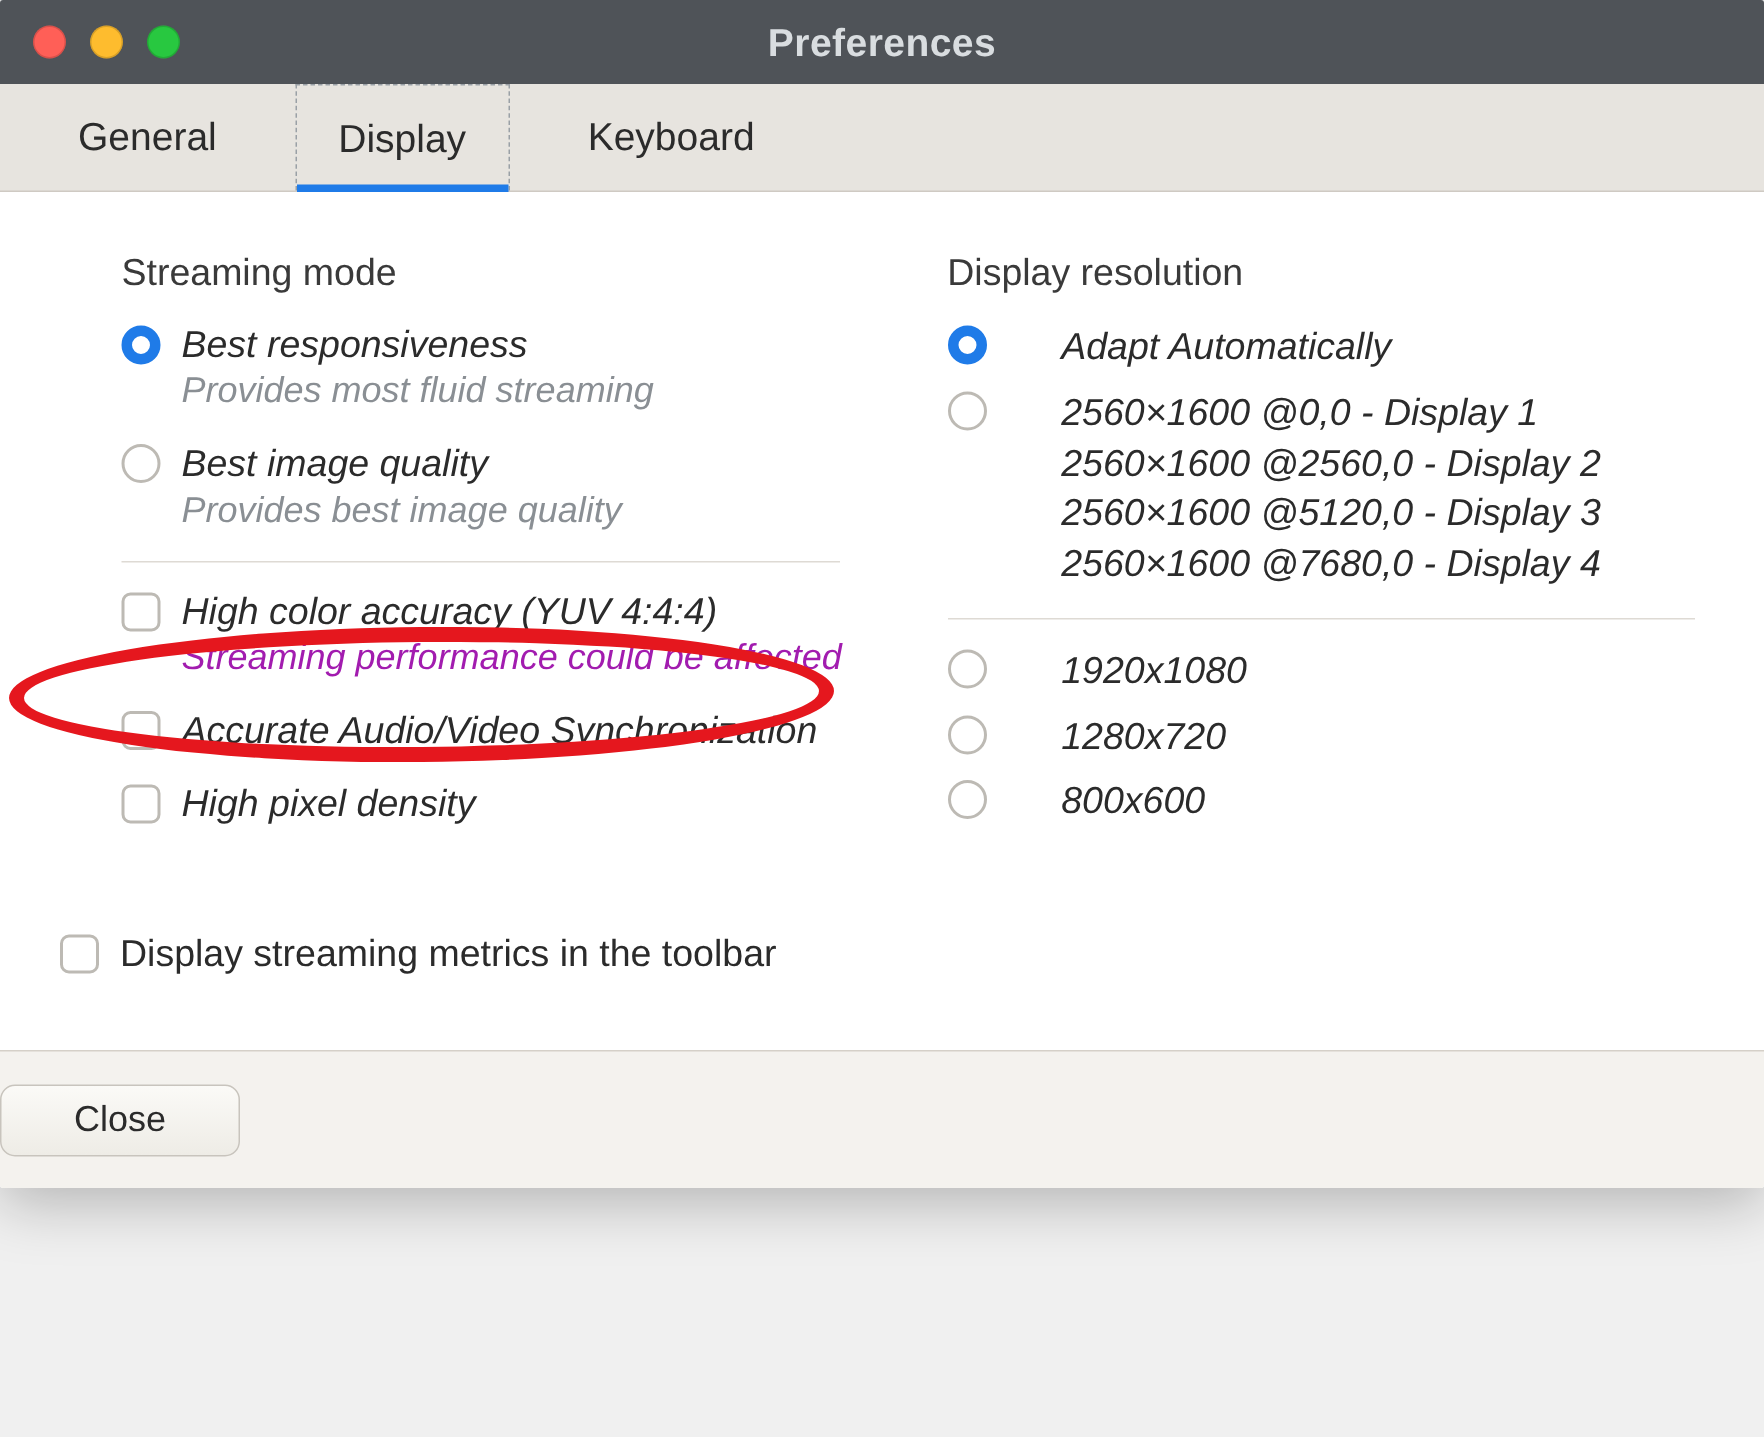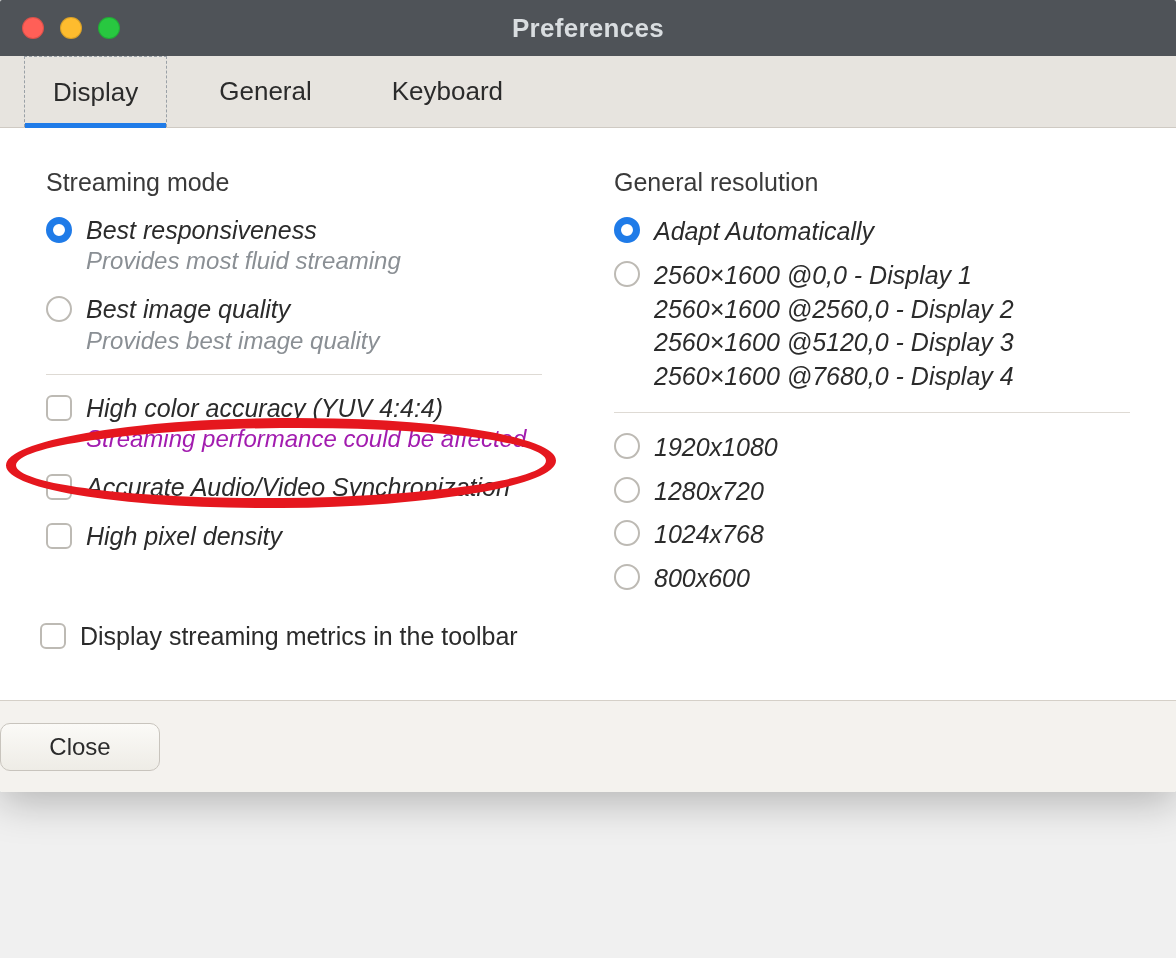--- a/index.html
+++ b/index.html
@@ -33,27 +33,28 @@
   .tab.active {
     border: 1px dashed #9aa0a6; border-bottom: none;
   }
   .tab.active::after {
     content: ""; position: absolute; left: 0; right: 0; bottom: -1px; height: 5px;
     background: #1f7be8;
   }
   .content {
     display: flex; height: calc(100% - 56px - 72px - 92px);
     background: #fff;
+    margin-left: 35px;
   }
   .col { padding: 40px 40px 0 40px; }
   .col-left { width: 50%; }
   .col-right { width: 50%; padding-left: 20px; }
   .section-title { font-size: 25px; color: #3a3a3a; margin-bottom: 18px; margin-left: 6px; }
   .option-row { display: flex; align-items: flex-start; margin: 10px 0 18px 6px; font-style: italic; }
-  .option-row.compact { margin: 10px 0 10px 6px; }
+  .option-row.compact { margin: 10px 0 10px 6px; gap: 36px; }
   .option-body { margin-left: 14px; }
   .opt-label { font-size: 25px; color: #2b2b2b; line-height: 1.25; }
   .opt-sub { font-size: 24px; color: #8a8f94; line-height: 1.25; }
   .opt-sub2 { font-size: 24px; color: #a21caf; line-height: 1.25; position: relative; }
 
   .radio, .checkbox {
     width: 26px; height: 26px; flex: 0 0 26px; border-radius: 50%;
     border: 2px solid #bdbab4; background: #fff; position: relative; margin-top: 2px;
   }
   .radio.selected { border-color: #1f7be8; border-width: 7px; }
@@ -103,27 +104,27 @@
   <div class="titlebar">
     <div class="traffic-lights">
       <div class="tl tl-red"></div>
       <div class="tl tl-yellow"></div>
       <div class="tl tl-green"></div>
     </div>
     <div class="title">Preferences</div>
   </div>
 
   <div class="tabbar">
+    <div class="tab">
+      <span>General</span>
+    </div>
     <div class="tab active">
       <span>Display</span>
     </div>
     <div class="tab">
-      <span>General</span>
-    </div>
-    <div class="tab">
       <span>Keyboard</span>
     </div>
   </div>
 
   <div class="content">
 
     <div class="col col-left">
       <div class="section-title">Streaming mode</div>
 
       <div class="option-row">
@@ -161,21 +162,21 @@
 
       <div class="option-row">
         <div class="checkbox"></div>
         <div class="option-body">
           <div class="opt-label">High pixel density</div>
         </div>
       </div>
     </div>
 
     <div class="col col-right resolution-block">
-      <div class="section-title">General resolution</div>
+      <div class="section-title">Display resolution</div>
 
       <div class="option-row compact">
         <div class="radio selected"></div>
         <div class="option-body">
           <div class="opt-label">Adapt Automatically</div>
         </div>
       </div>
 
 
       <div class="option-row compact">
@@ -199,26 +200,20 @@
         </div>
       </div>
 
       <div class="option-row compact">
         <div class="radio"></div>
         <div class="option-body">
           <div class="opt-label">1280x720</div>
         </div>
       </div>
 
-      <div class="option-row compact">
-        <div class="radio"></div>
-        <div class="option-body">
-          <div class="opt-label">1024x768</div>
-        </div>
-      </div>
 
       <div class="option-row compact">
         <div class="radio"></div>
         <div class="option-body">
           <div class="opt-label">800x600</div>
         </div>
       </div>
     </div>
   </div>
 

